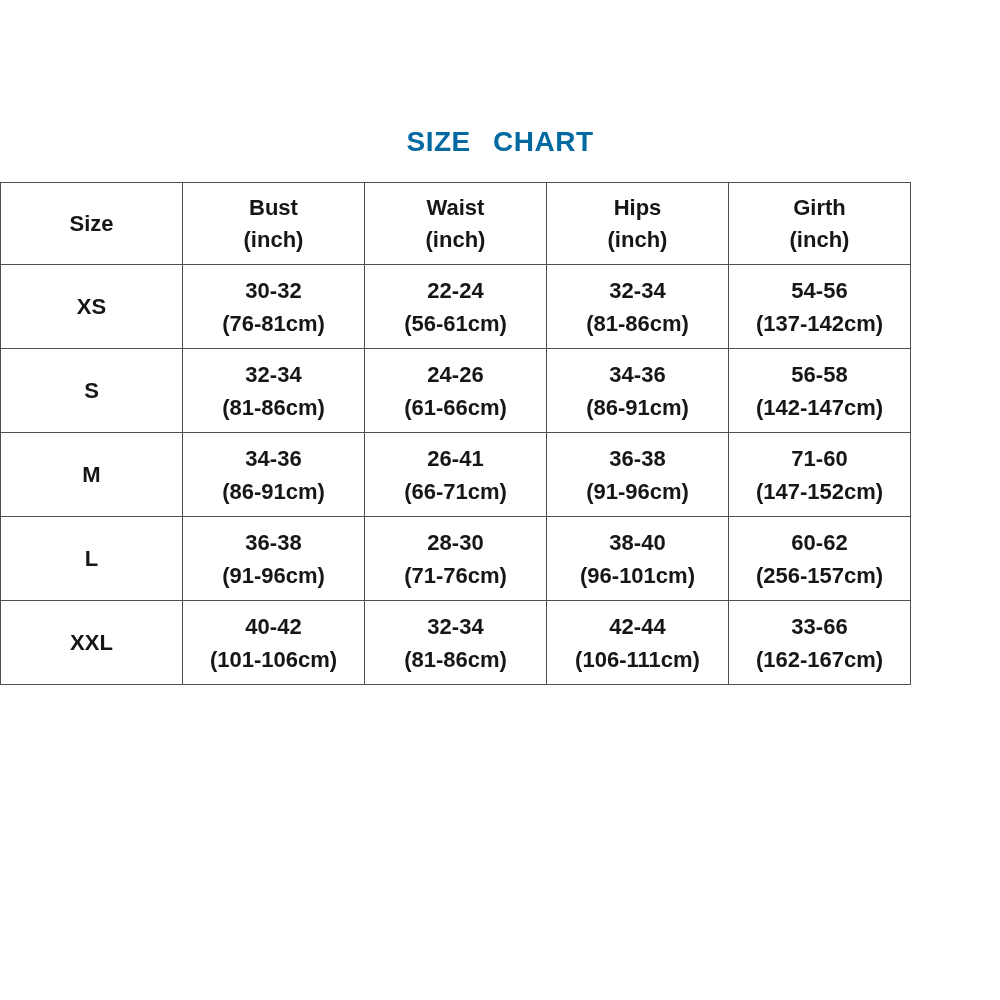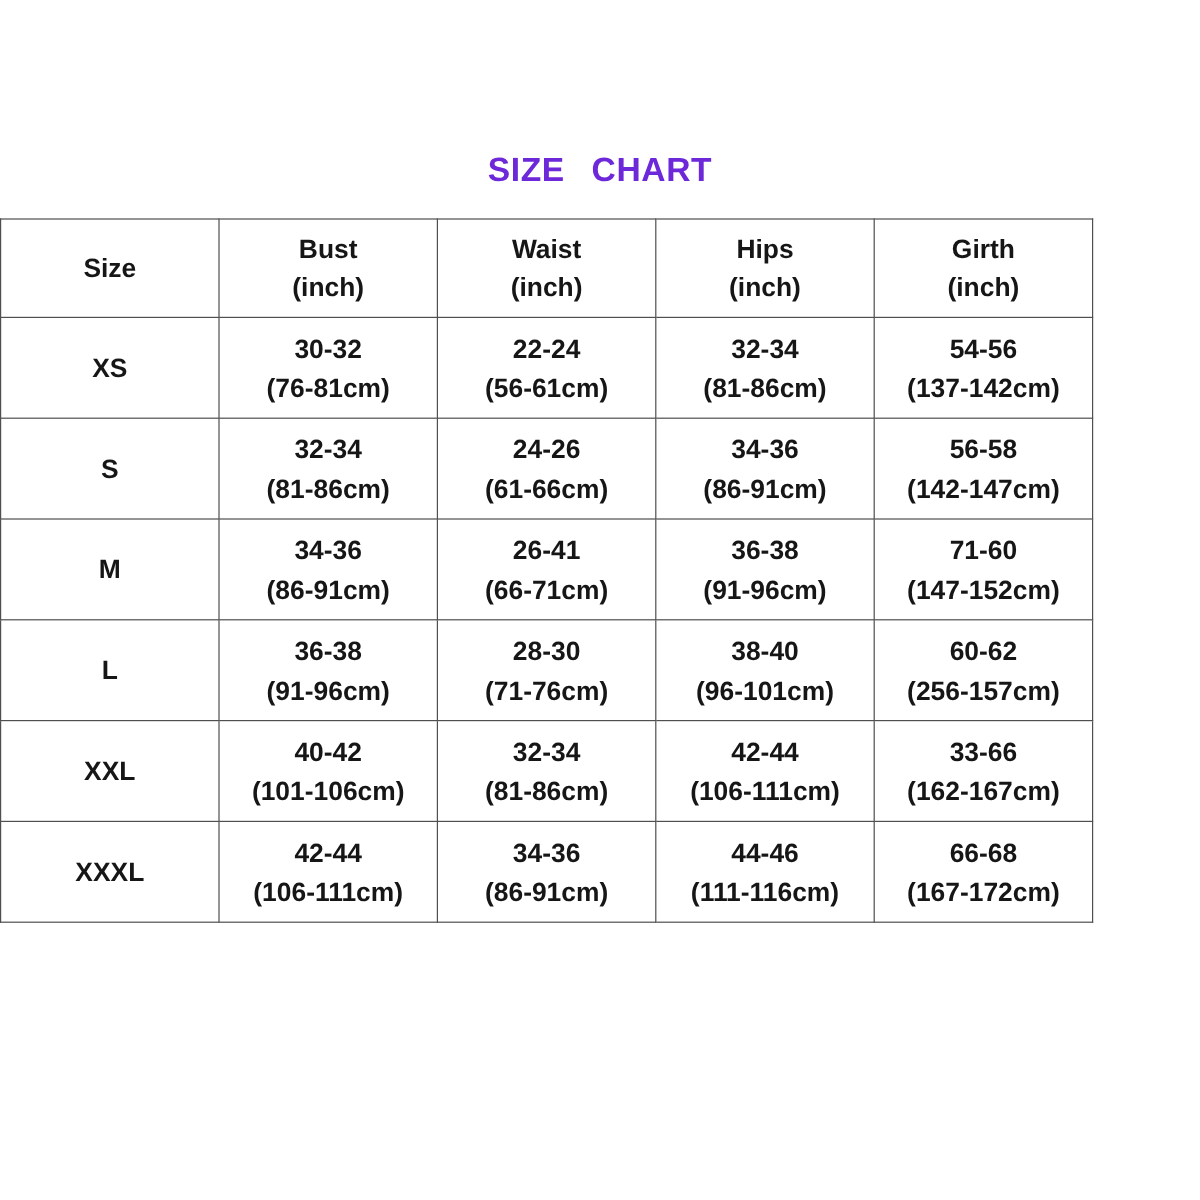--- a/index.html
+++ b/index.html
@@ -21,21 +21,21 @@
   .chart-title {
     position: absolute;
     top: 126px;
     left: 0;
     width: 100%;
     text-align: center;
     font-size: 28px;
     font-weight: bold;
     letter-spacing: 0.5px;
     word-spacing: 14px;
-    color: #6d28d9;
+    color: #0369a1;
   }
   table.size-table {
     position: absolute;
     top: 182px;
     left: 0;
     width: 911px;
     border-collapse: collapse;
     table-layout: fixed;
   }
   table.size-table th,
@@ -197,37 +197,16 @@
         <td>
           <span class="cell-line">42-44</span>
           <span class="cell-line">(106-111cm)</span>
         </td>
         <td>
           <span class="cell-line">33-66</span>
           <span class="cell-line">(162-167cm)</span>
         </td>
       </tr>
 
-      <tr>
-        <td>
-            <span class="cell-line">XXXL</span>
-          </td>
-        <td>
-          <span class="cell-line">42-44</span>
-          <span class="cell-line">(106-111cm)</span>
-        </td>
-        <td>
-          <span class="cell-line">34-36</span>
-          <span class="cell-line">(86-91cm)</span>
-        </td>
-        <td>
-          <span class="cell-line">44-46</span>
-          <span class="cell-line">(111-116cm)</span>
-        </td>
-        <td>
-          <span class="cell-line">66-68</span>
-          <span class="cell-line">(167-172cm)</span>
-        </td>
-      </tr>
 
     </tbody>
   </table>
 </div>
 
 </body></html>

